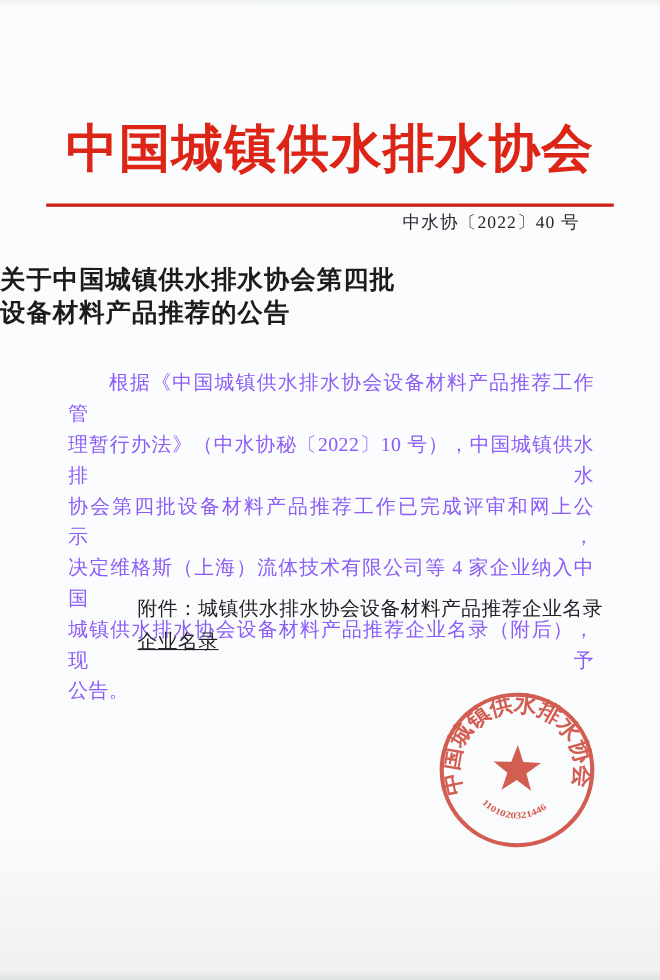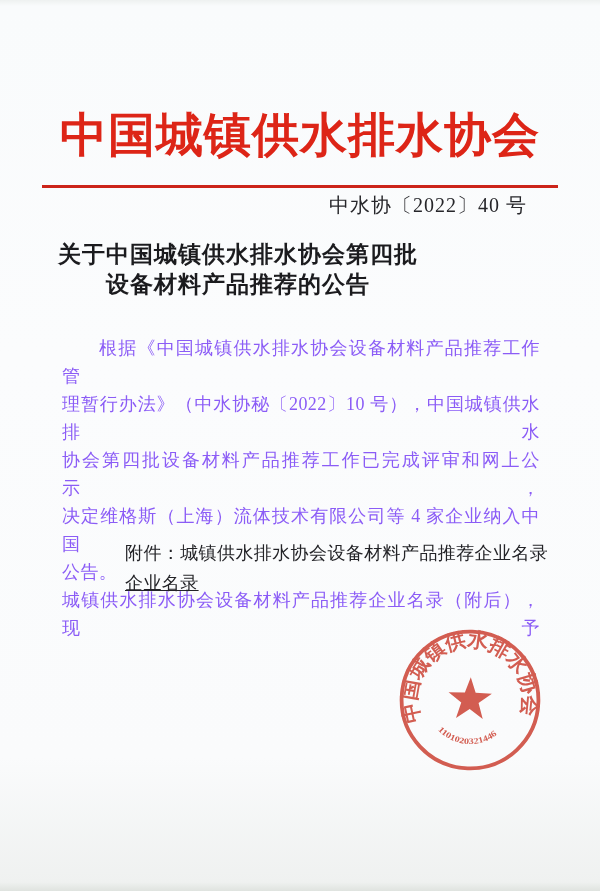--- a/index.html
+++ b/index.html
@@ -7,22 +7,22 @@
     width:600px;height:891px;position:relative;overflow:hidden;
     font-family:"Liberation Serif","DejaVu Serif",serif;
     background:linear-gradient(180deg,#eef1f0 0px,#f9fbfc 6px,#fbfcfd 40%,#fafbfc 85%,#eff1f0 99%,#dfe3df 100%);
   }
   .page{position:absolute;inset:0;color:#1f1f22;}
   .masthead{
     position:absolute;top:104px;left:0;width:600px;text-align:center;
     font-size:47px;font-weight:bold;color:#dd2517;letter-spacing:1px;white-space:nowrap;
   }
   .red-rule{position:absolute;top:185px;left:42px;width:516px;height:3px;background:#cc241a;}
-  .doc-number{position:absolute;top:192px;right:73px;font-size:20px;color:#26262a;letter-spacing:1px;white-space:nowrap;}
-  .title-block{position:absolute;top:240px;left:0;width:476px;text-align:center;
+  .doc-number{position:absolute;top:192px;right:73px;font-size:16px;color:#26262a;letter-spacing:1px;white-space:nowrap;}
+  .title-block{position:absolute;top:240px;left:0;width:476px;text-align:left;
     font-size:23px;font-weight:bold;line-height:30px;letter-spacing:1px;color:#1b1b1e;}
   .body-block{position:absolute;top:334px;left:62px;width:478px;
     font-size:18px;line-height:28px;letter-spacing:0.4px;color:#8b5cf6;}
   .body-line{text-align:justify;text-align-last:justify;white-space:normal;}
   .body-line.first{text-indent:37px;}
   .body-line.last{text-align-last:left;}
   .attachment-block{position:absolute;top:538px;left:125px;width:430px;
     font-size:18px;line-height:30px;letter-spacing:0.4px;color:#232327;}
   .attachment-line2{text-decoration:underline;}
   .date-line{position:absolute;top:684px;right:75px;font-size:19px;letter-spacing:1px;color:#161618;white-space:nowrap;}
@@ -47,22 +47,22 @@
   <div class="title-block">
     <div>关于中国城镇供水排水协会第四批</div>
     <div>设备材料产品推荐的公告</div>
   </div>
 
   <div class="body-block">
     <div class="body-line first">根据《中国城镇供水排水协会设备材料产品推荐工作管</div>
     <div class="body-line">理暂行办法》（中水协秘〔2022〕10 号），中国城镇供水排水</div>
     <div class="body-line">协会第四批设备材料产品推荐工作已完成评审和网上公示，</div>
     <div class="body-line">决定维格斯（上海）流体技术有限公司等 4 家企业纳入中国</div>
+    <div class="body-line">城镇供水排水协会设备材料产品推荐企业名录（附后），现予</div>
     <div class="body-line last">公告。</div>
-    <div class="body-line">城镇供水排水协会设备材料产品推荐企业名录（附后），现予</div>
   </div>
 
   <div class="attachment-block">
     <div>附件：城镇供水排水协会设备材料产品推荐企业名录</div>
     <div class="attachment-line2">企业名录</div>
   </div>
 
 
   <svg class="seal" viewBox="0 0 200 200" xmlns="http://www.w3.org/2000/svg">
     <defs>

